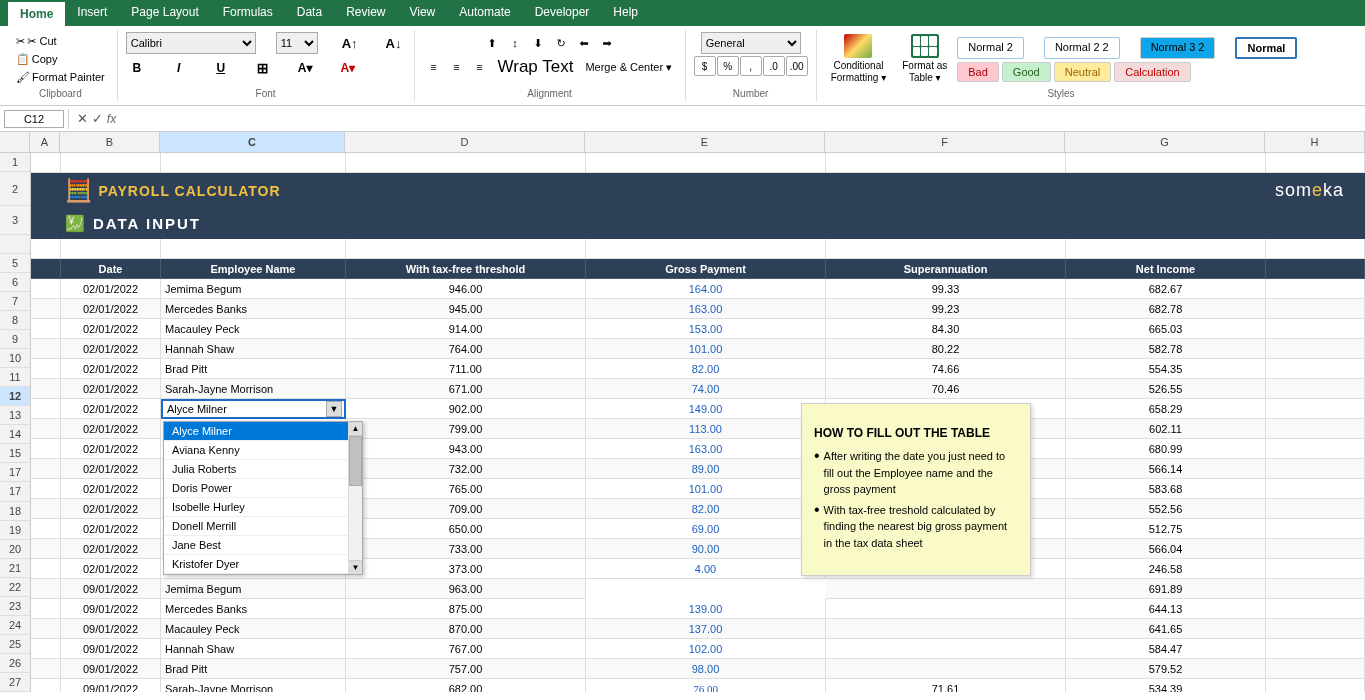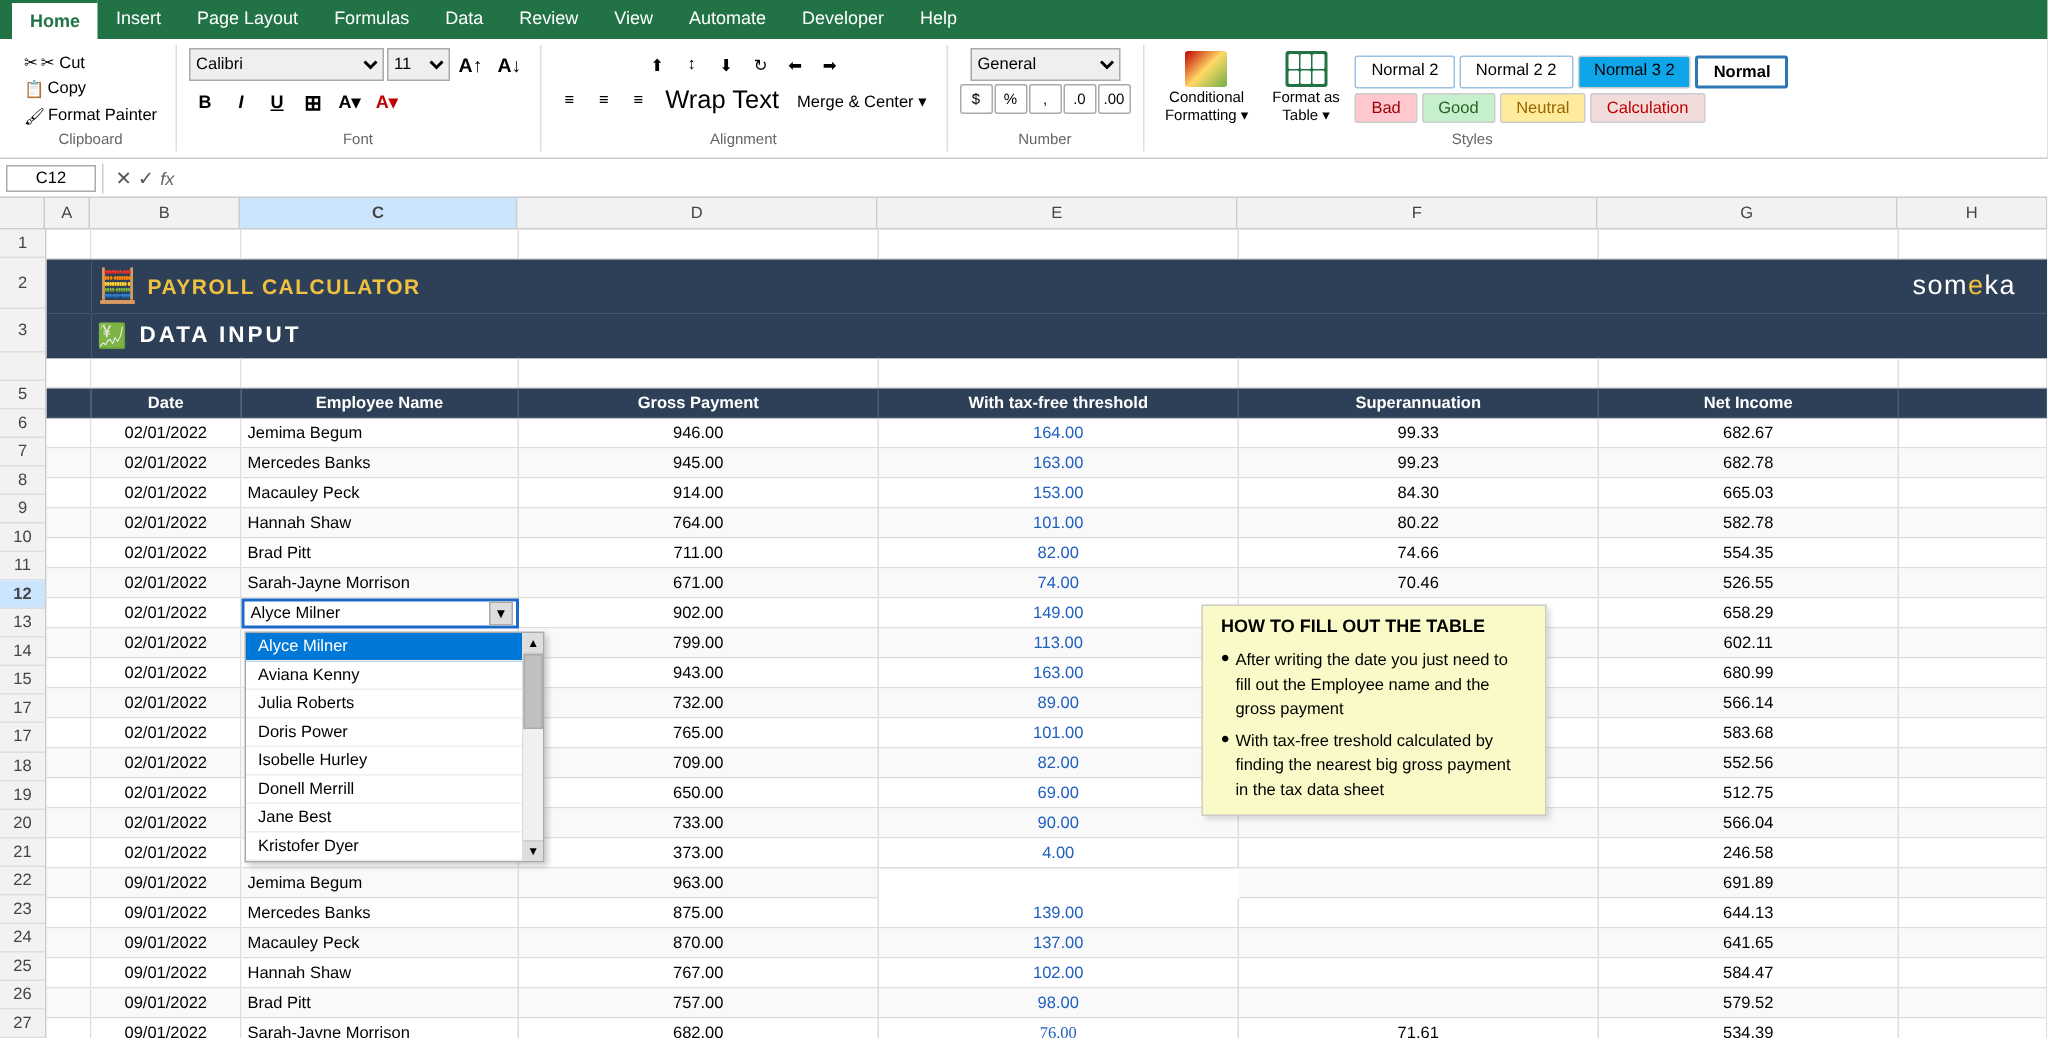--- a/index.html
+++ b/index.html
@@ -12,21 +12,21 @@
     .ribbon-tab.active { background: white; color: #217346; font-weight: 600; border-top: 2px solid #217346; }
     .ribbon-body { background: white; border-bottom: 1px solid #ccc; padding: 4px 8px; display: flex; align-items: stretch; gap: 4px; }
     .ribbon-group { display: flex; flex-direction: column; border-right: 1px solid #ddd; padding: 2px 8px 2px 4px; min-width: fit-content; }
     .ribbon-group-label { font-size: 10px; color: #666; text-align: center; margin-top: 2px; }
     .ribbon-group-content { display: flex; align-items: center; flex: 1; gap: 3px; }
 
     .rb-btn { background: none; border: none; cursor: pointer; padding: 2px 4px; font-size: 11px; display: flex; align-items: center; gap: 2px; border-radius: 2px; white-space: nowrap; }
 
     .font-select { height: 22px; font-size: 11px; border: 1px solid #aaa; width: 130px; }
     .font-size-select { height: 22px; font-size: 11px; border: 1px solid #aaa; width: 42px; }
-    .font-controls { display: flex; align-items: flex-end; gap: 2px; }
+    .font-controls { display: flex; align-items: flex-end; gap: 20px; }
     .format-btn { height: 22px; min-width: 22px; border: 1px solid transparent; background: none; cursor: pointer; font-size: 12px; font-weight: bold; padding: 0 3px; border-radius: 2px; }
 
     .align-group { display: flex; gap: 1px; }
     .align-btn { width: 22px; height: 22px; border: 1px solid transparent; background: none; cursor: pointer; font-size: 11px; display: flex; align-items: center; justify-content: center; border-radius: 2px; }
 
     .wrap-btn { height: 22px; border: 1px solid transparent; background: none; cursor: pointer; font-size: 17px; padding: 0 4px; border-radius: 2px; white-space: nowrap; }
 
     .merge-btn { height: 22px; border: 1px solid transparent; background: none; cursor: pointer; font-size: 11px; padding: 0 4px; border-radius: 2px; white-space: nowrap; display: flex; align-items: center; gap: 2px; }
 
     
@@ -68,21 +68,21 @@
     .cell.center { justify-content: center; }
 
     
     .header-row .cell { background: #2e4057; color: white; font-weight: 600; font-size: 11px; justify-content: center; border-color: #4a5a70; }
     .data-row .cell { background: white; }
     .data-row.alt .cell { background: #f9f9f9; }
     .dropdown-list-item { padding: 3px 8px; font-size: 11px; cursor: pointer; border-bottom: 1px solid #eee; }
     .dropdown-list-item.selected { background: #0078d7; color: white; }
 
     
-    .tooltip-box { position: absolute; background: #fafac8; border: 1px solid #ccc; padding: 4px 12px; font-size: 11px; line-height: 1.5; width: 220px; z-index: 50; box-shadow: 2px 2px 4px rgba(0,0,0,0.15); }
+    .tooltip-box { position: absolute; background: #fafac8; border: 1px solid #ccc; padding: 20px 12px; font-size: 11px; line-height: 1.5; width: 220px; z-index: 50; box-shadow: 2px 2px 4px rgba(0,0,0,0.15); }
     .tooltip-title { font-weight: bold; font-size: 12px; margin-bottom: 6px; }
     .tooltip-item { display: flex; align-items: flex-start; gap: 4px; margin-bottom: 4px; }
     .tooltip-bullet { color: #000; font-size: 16px; line-height: 1; }
 
     .col-A { width: 30px; min-width: 30px; }
     .col-B { width: 100px; min-width: 100px; }
     .col-C { width: 185px; min-width: 185px; }
     .col-D { width: 240px; min-width: 240px; }
     .col-E { width: 240px; min-width: 240px; }
     .col-F { width: 240px; min-width: 240px; }
@@ -211,21 +211,21 @@
             <div class="table-cell-mini"></div>
             <div class="table-cell-mini"></div>
             <div class="table-cell-mini"></div>
             <div class="table-cell-mini"></div>
             <div class="table-cell-mini"></div>
           </div>
           <span style="font-size:10px;text-align:center;line-height:1.2;">Format as<br>Table ▾</span>
         </button>
 
         <div style="display:flex;flex-direction:column;gap:3px;">
-          <div style="display:flex;gap:3px;text-align:center;">
+          <div style="display:flex;gap:20px;text-align:center;">
             <span class="style-box style-normal-2">Normal 2</span>
             <span class="style-box style-normal-22">Normal 2 2</span>
             <span class="style-box style-normal-32">Normal 3 2</span>
             <span class="style-box style-normal">Normal</span>
           </div>
           <div style="display:flex;gap:3px;">
             <span class="style-box style-bad">Bad</span>
             <span class="style-box style-good">Good</span>
             <span class="style-box style-neutral">Neutral</span>
             <span class="style-box style-calc">Calculation</span>
@@ -336,22 +336,22 @@
         <div class="cell col-E"></div>
         <div class="cell col-F"></div>
         <div class="cell col-G"></div>
         <div class="cell" style="flex:1;"></div>
       </div>
 
       <div class="grid-row header-row">
         <div class="cell col-A" style="background:#2e4057;border-color:#4a5a70;"></div>
         <div class="cell col-B center">Date</div>
         <div class="cell col-C center">Employee Name</div>
+        <div class="cell col-E center">With tax-free threshold</div>
         <div class="cell col-D center">Gross Payment</div>
-        <div class="cell col-E center">With tax-free threshold</div>
         <div class="cell col-F center">Superannuation</div>
         <div class="cell col-G center">Net Income</div>
         <div class="cell" style="flex:1;background:#2e4057;"></div>
       </div>
 
       <div id="data-rows">
 
       <div class="grid-row  data-row">
             <div class="cell col-A center"></div>
             <div class="cell col-B center">02/01/2022</div>

